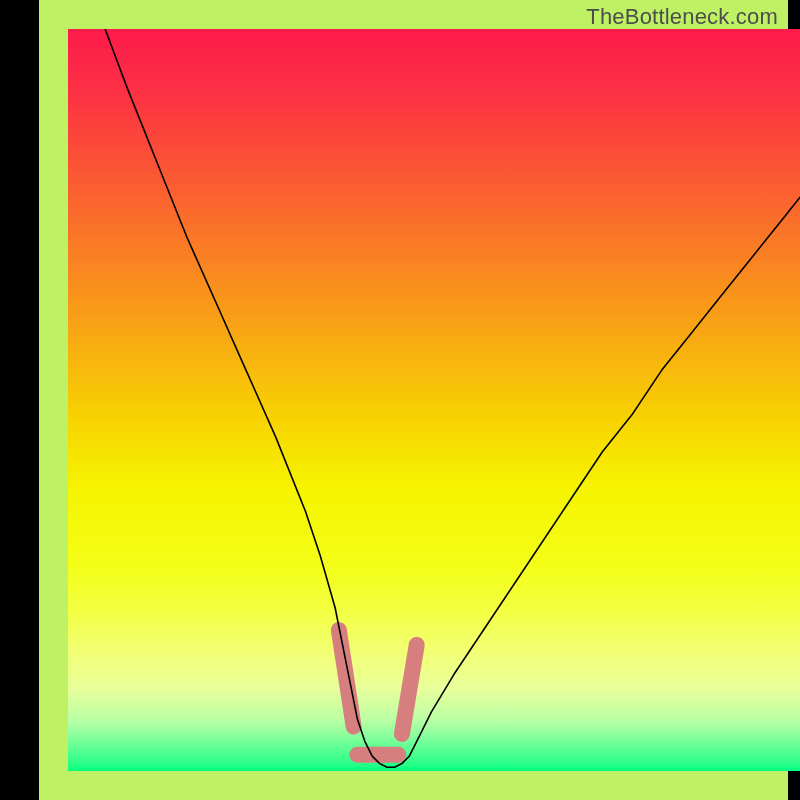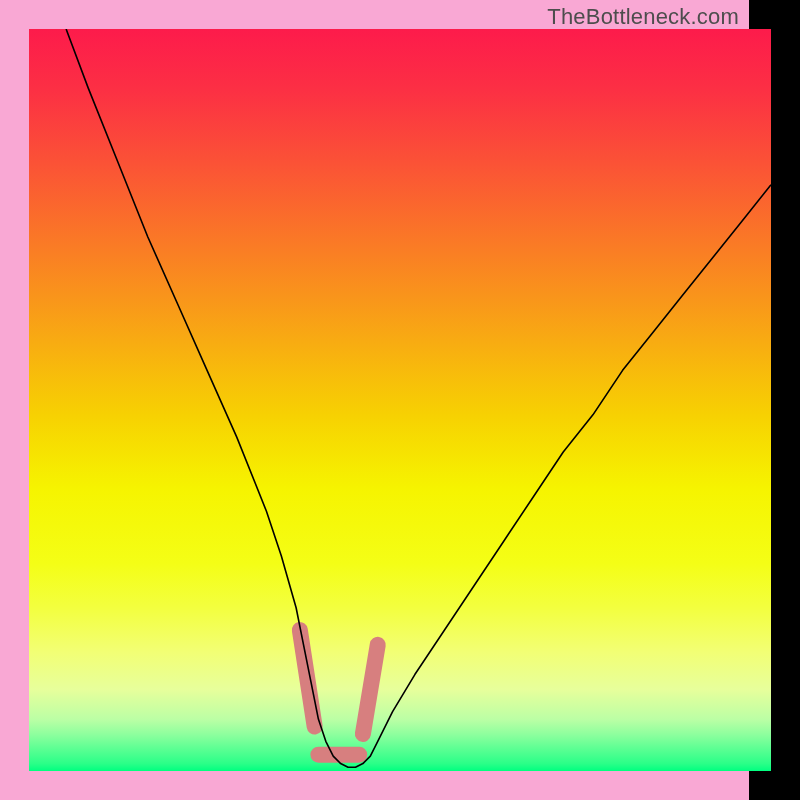--- a/index.html
+++ b/index.html
@@ -8,21 +8,22 @@
     width: 800px;
     height: 800px;
     overflow: hidden;
     background: #000;
     font-family: Arial, Helvetica, sans-serif;
   }
   .frame {
     position: relative;
     width: 749px;
     height: 800px;
-    background: #f9a8d4;
+    background: #bef264;
+    margin-left: 39px;
   }
   .plot-area {
     position: absolute;
     left: 29px;
     top: 29px;
     width: 742px;
     height: 742px;
     
   }
   .watermark {

